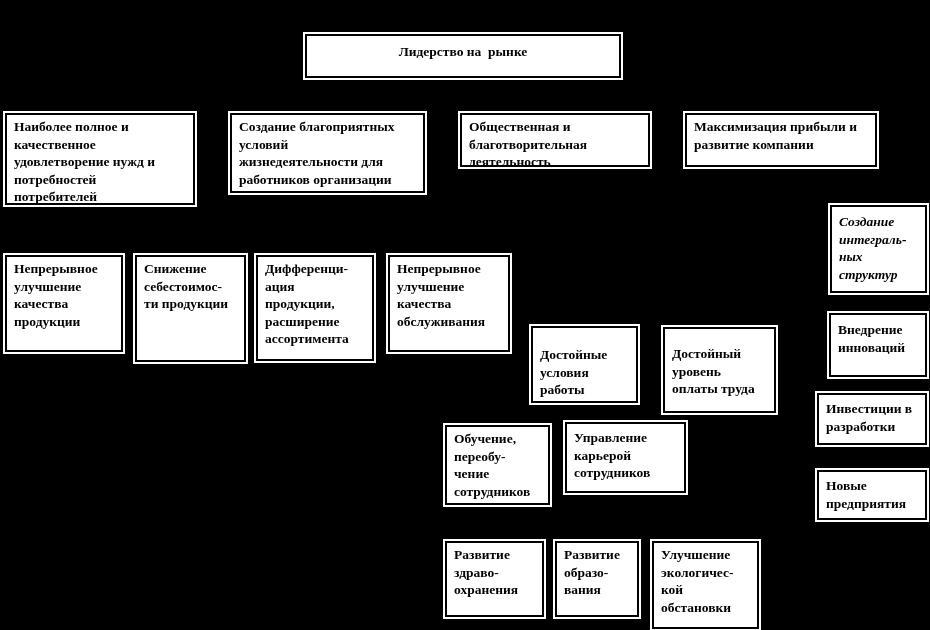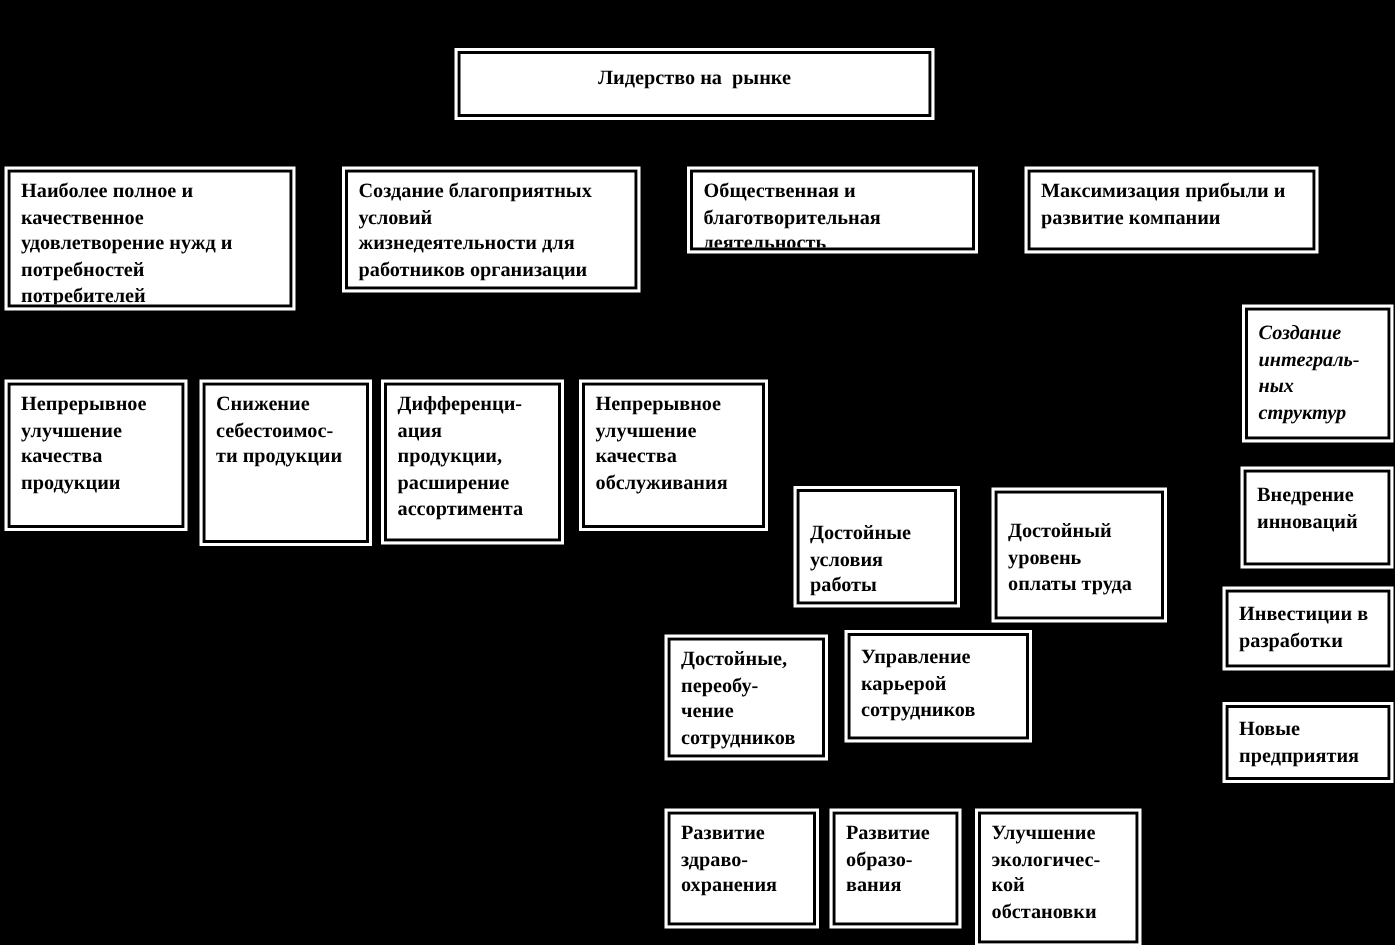--- a/index.html
+++ b/index.html
@@ -116,21 +116,21 @@
 обслуживания</div>
 
   <div class="node b-workcond">Достойные
 условия
 работы</div>
 
   <div class="node b-salary">Достойный
 уровень
 оплаты труда</div>
 
-  <div class="node b-training">Достойные,
+  <div class="node b-training">Обучение,
 переобу-
 чение
 сотрудников</div>
 
   <div class="node b-career">Управление
 карьерой
 сотрудников</div>
 
   <div class="node b-health">Развитие
 здраво-

